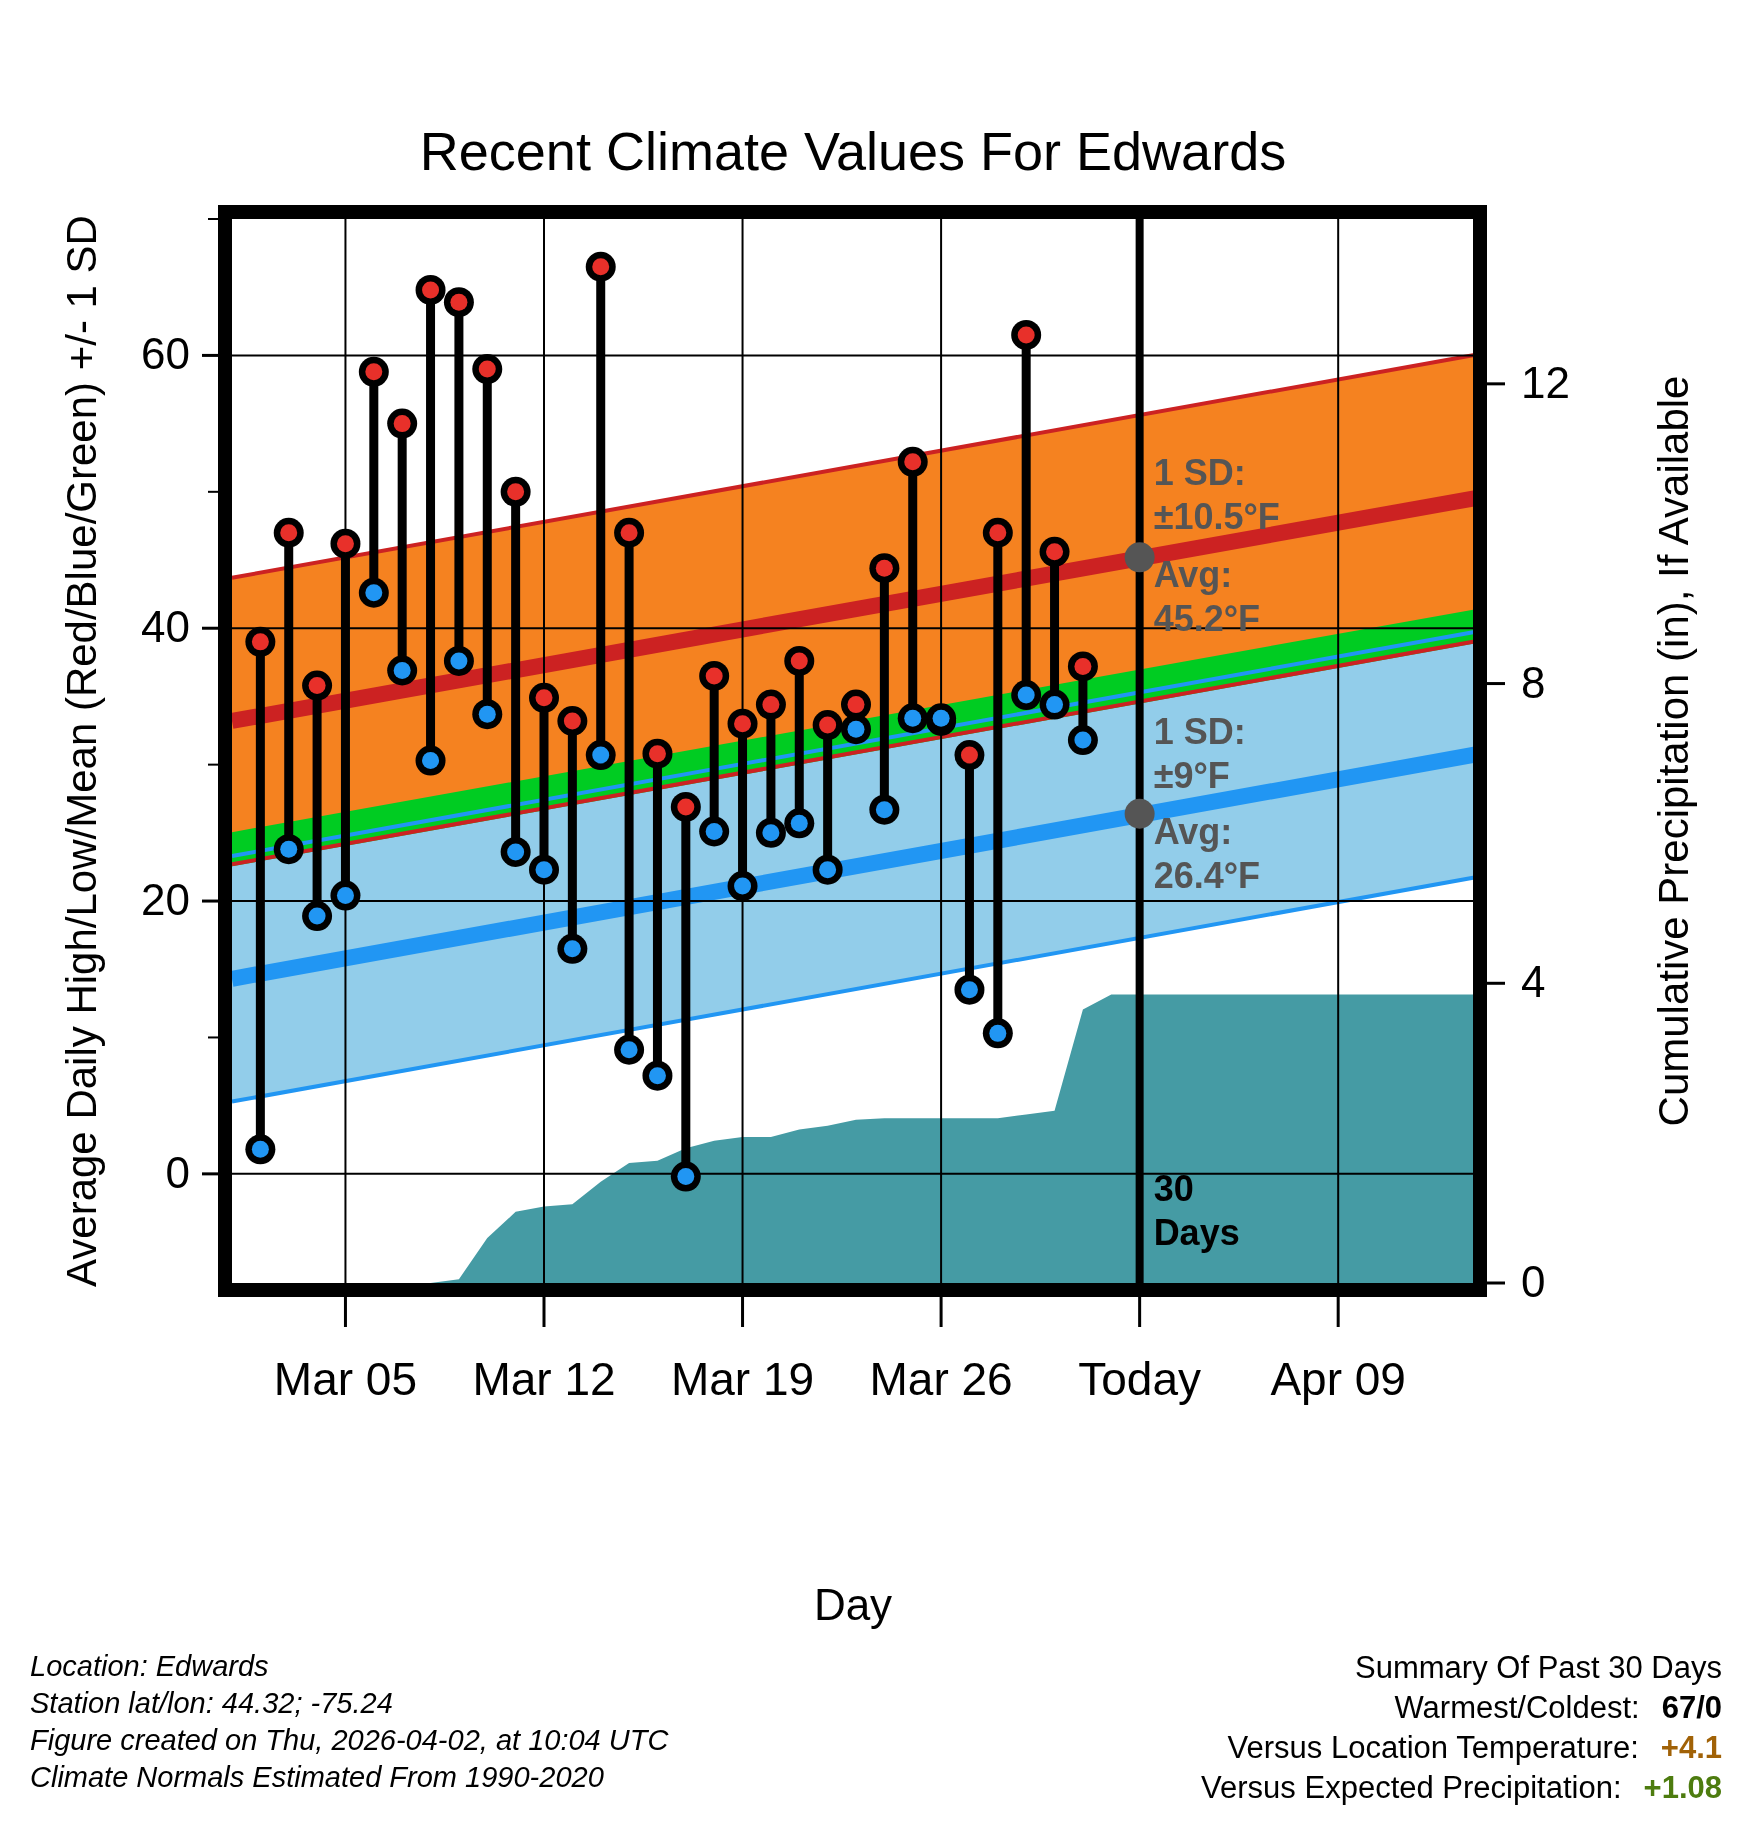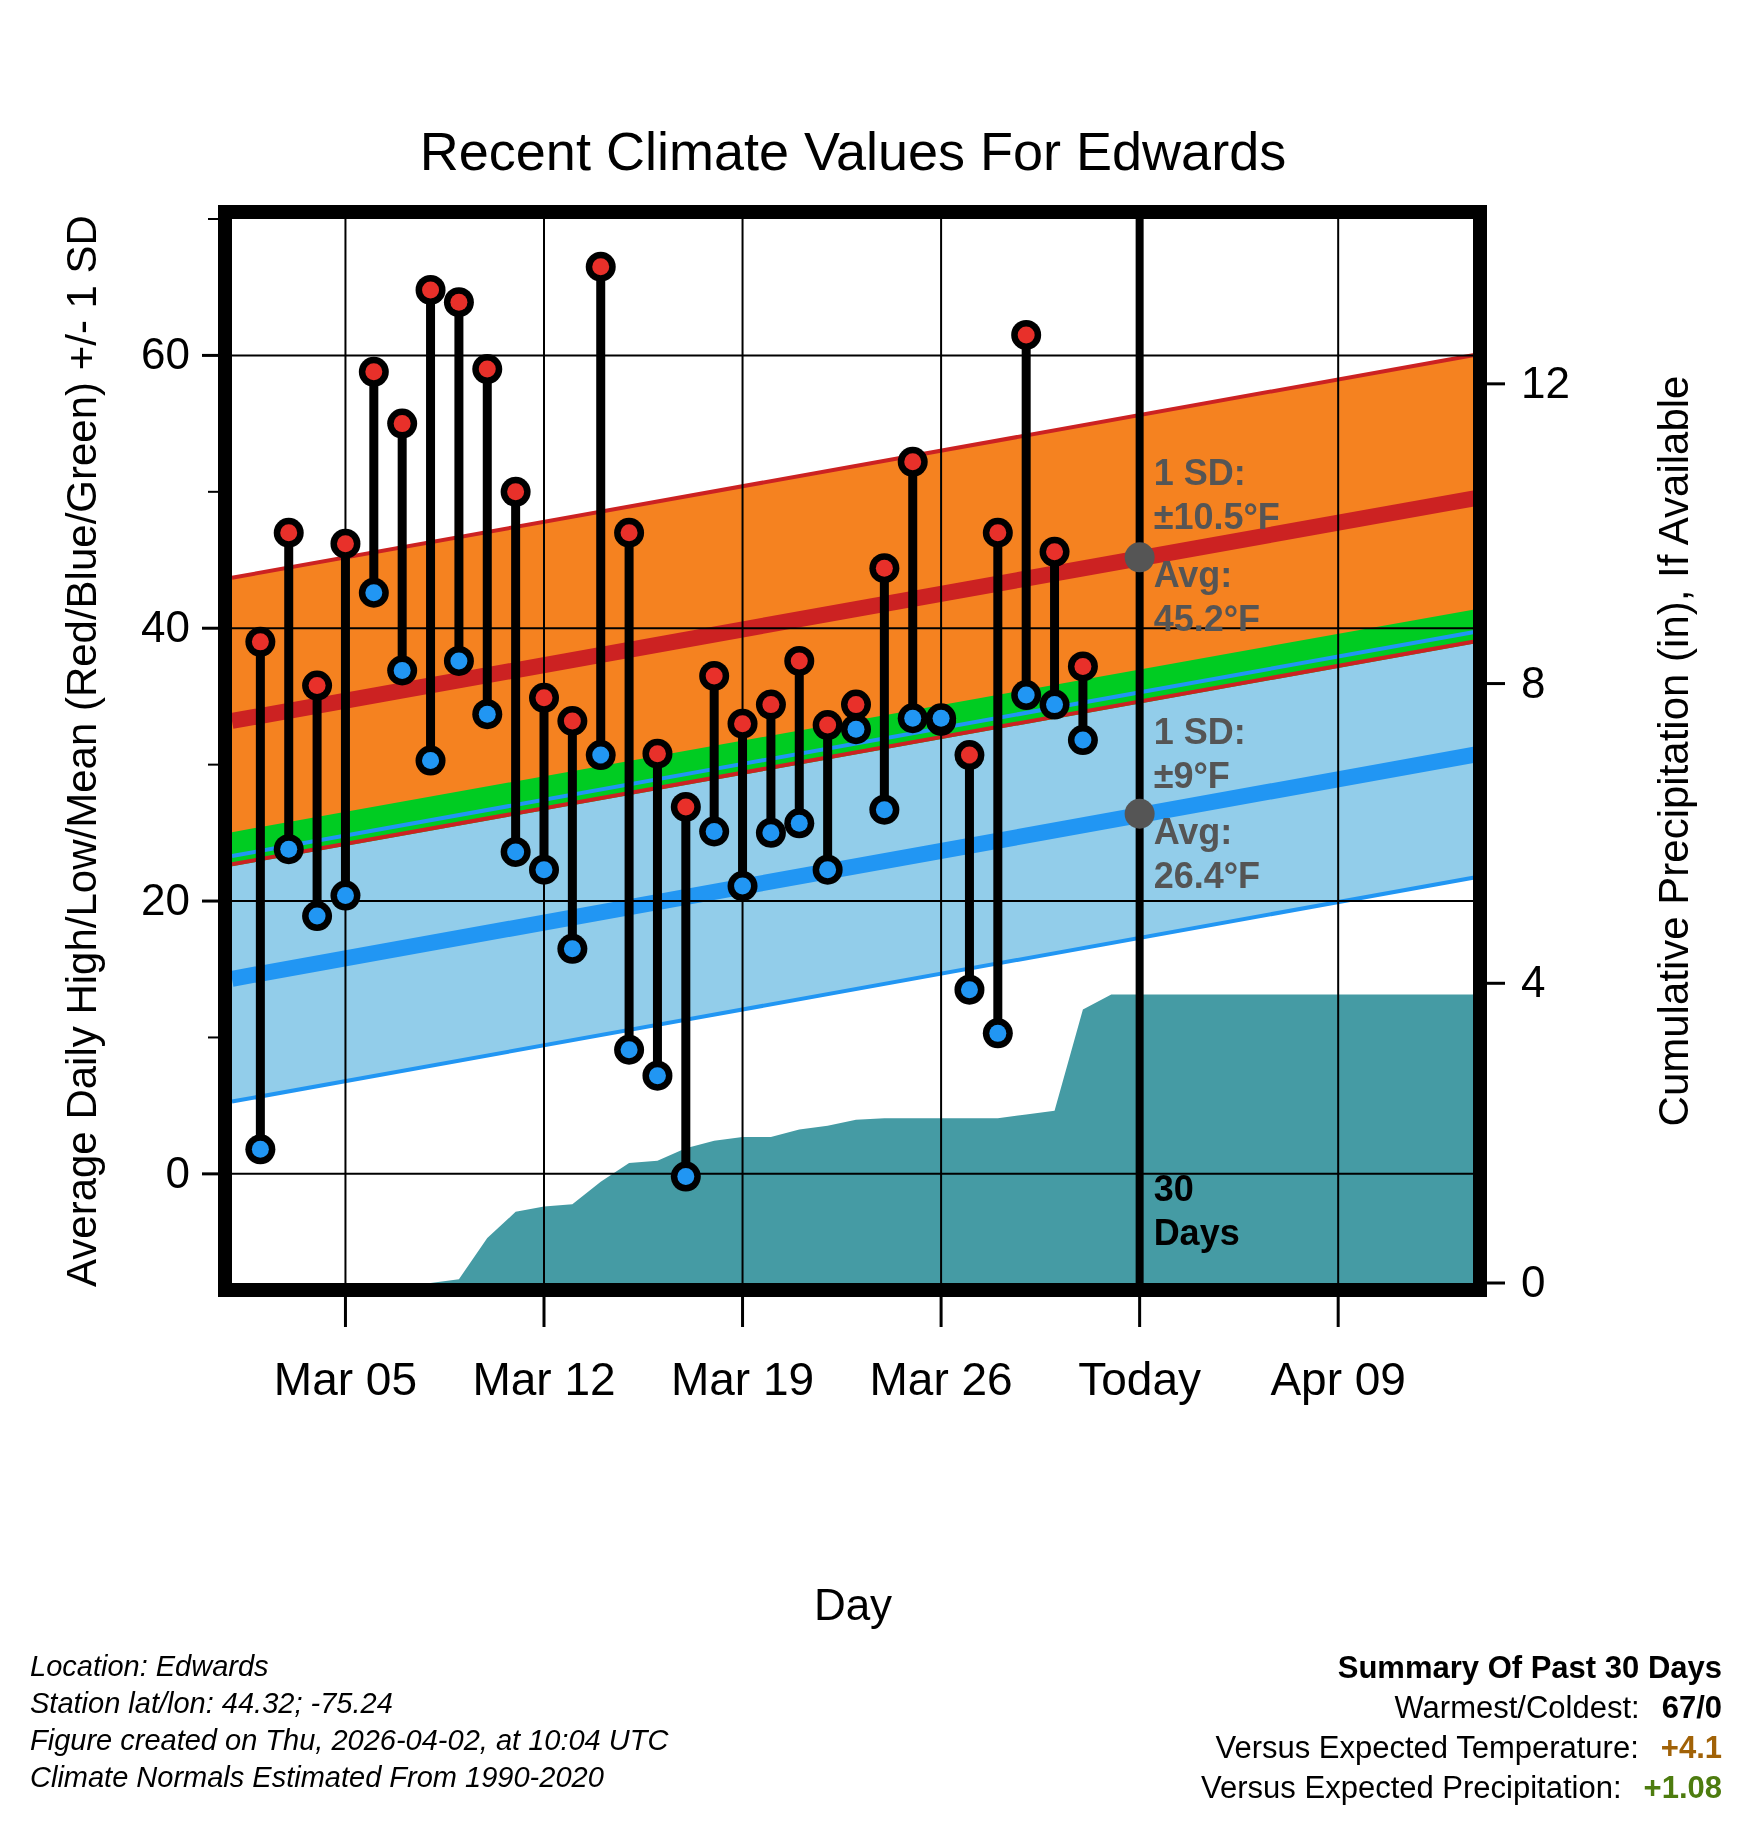--- a/index.html
+++ b/index.html
@@ -3,21 +3,21 @@
 <meta charset="utf-8">
 <style>
   html,body{margin:0;padding:0;background:#ffffff;}
   body{width:1748px;height:1828px;font-family:"Liberation Sans",sans-serif;color:#000;position:relative;overflow:hidden;}
   #stage{position:absolute;left:0;top:0;width:1748px;height:1828px;}
   svg{display:block;}
   .meta-left{position:absolute;left:30px;top:1648px;font-size:29px;line-height:37px;color:#000;}
   .meta-left div{white-space:nowrap;font-style:italic;}
   .summary{position:absolute;right:26px;top:1648px;font-size:31px;line-height:40px;text-align:right;}
   .summary .row{display:flex;justify-content:flex-end;align-items:baseline;gap:22px;white-space:nowrap;}
-  .summary .hdr{font-weight:bold;}
+  .summary .hdr{font-weight:normal;}
   .val{font-weight:bold;}
   .val.red{color:#a16207;}
   .val.green{color:#4d7c0f;}
 </style>
 </head>
 <body>
 
 <div id="stage">
   <svg id="chart" width="1748" height="1828" viewBox="0 0 1748 1828">
       <rect x="232" y="219" width="1248" height="1064" fill="#ffffff"></rect>
@@ -253,20 +253,20 @@
 
 <div class="summary">
   <div class="row">
     <span class="hdr">Summary Of Past 30 Days</span>
   </div>
   <div class="row">
     <span>Warmest/Coldest:</span>
     <span class="val">67/0</span>
   </div>
   <div class="row">
-    <span>Versus Expected Temperature:</span>
+    <span>Versus Location Temperature:</span>
     <span class="val red">+4.1</span>
   </div>
   <div class="row">
     <span>Versus Expected Precipitation:</span>
     <span class="val green">+1.08</span>
   </div>
 </div>
 
 </body></html>

